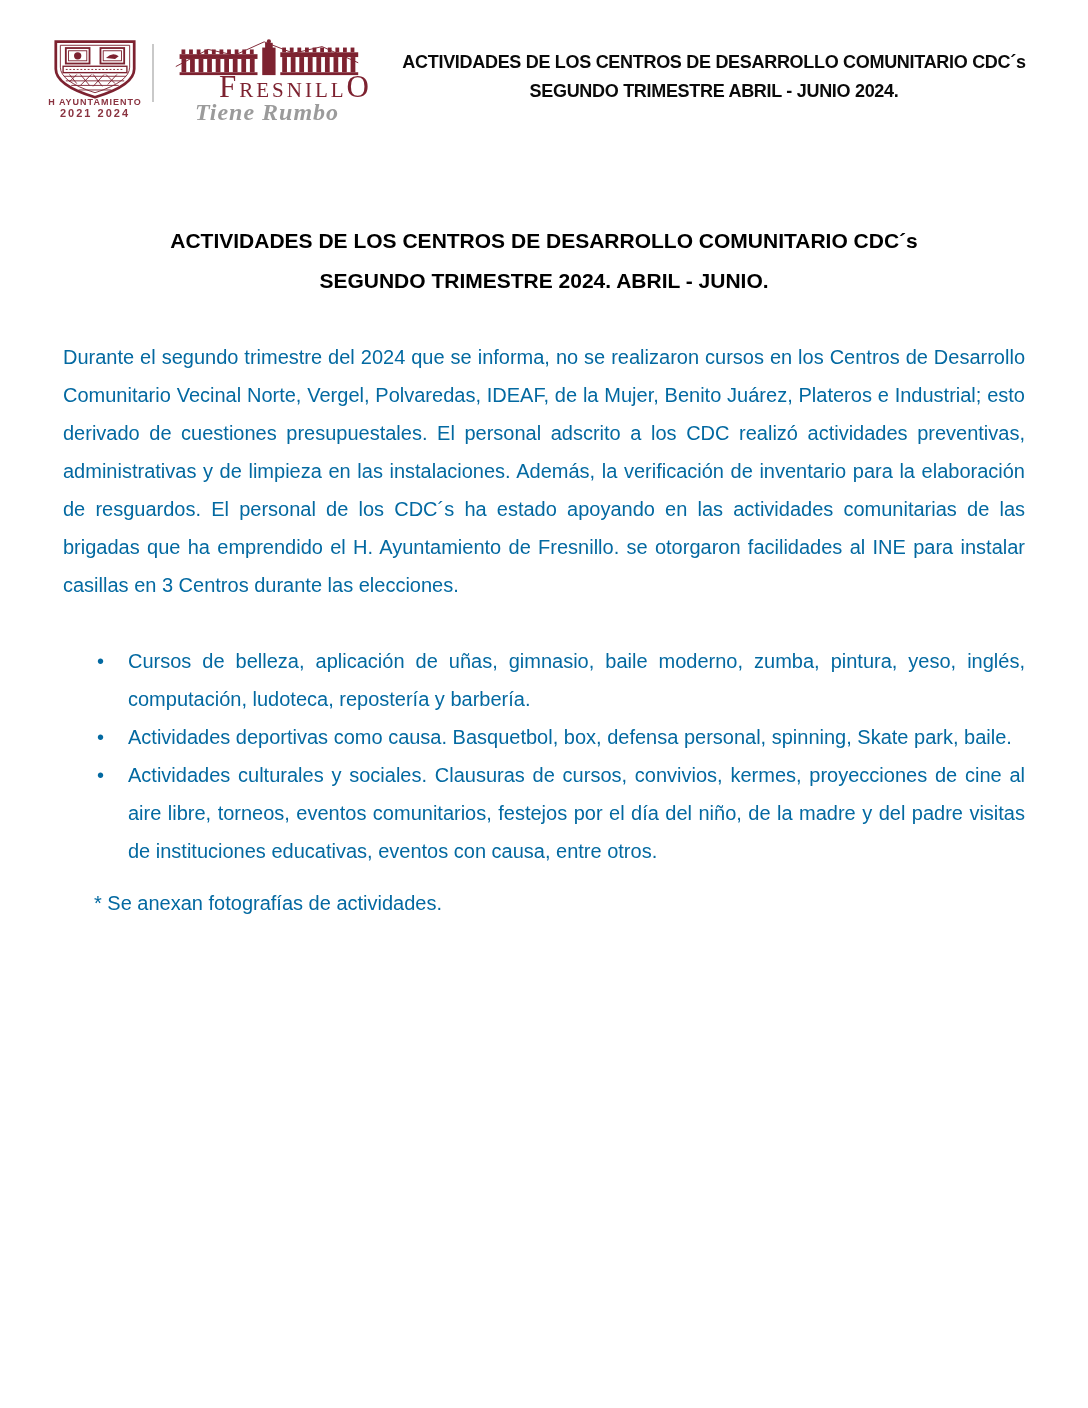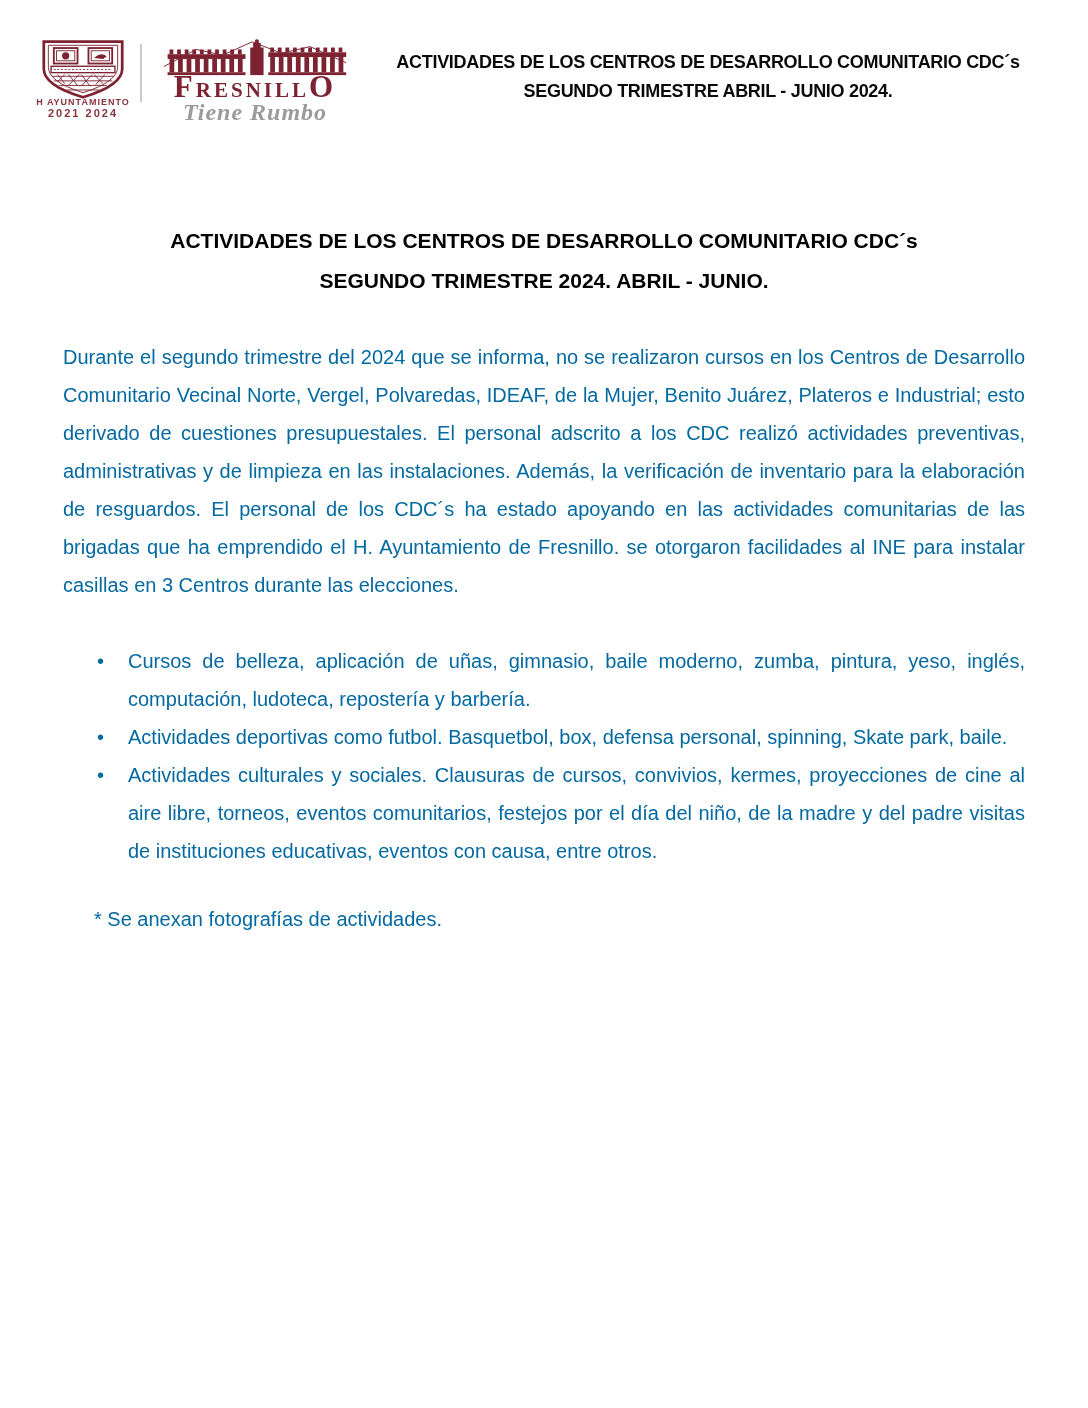--- a/index.html
+++ b/index.html
@@ -25,20 +25,21 @@
     right: 60px;
     height: 85px;
     display: flex;
     align-items: flex-start;
   }
   .shield-block {
     width: 106px;
     text-align: center;
     color: #7d2230;
     flex: 0 0 auto;
+    margin-left: 12px;
   }
   .shield-block svg { display: block; margin: 0 auto; }
   .shield-caption-1 {
     font-size: 9px;
     font-weight: bold;
     letter-spacing: 1px;
     line-height: 9px;
     margin-top: -2px;
     color: #8a3340;
   }
@@ -58,27 +59,28 @@
   }
   .fresnillo-block {
     width: 210px;
     text-align: center;
     flex: 0 0 auto;
     margin-top: 0px;
   }
   .fresnillo-block svg { display: block; margin: 0 auto; }
   .fresnillo-word {
     font-family: "Liberation Serif", "DejaVu Serif", serif;
-    font-weight: bold;
+    font-weight: normal;
     color: #7d2230;
     font-size: 21px;
     letter-spacing: 3px;
     line-height: 22px;
     margin-top: -2px;
     white-space: nowrap;
+    text-align: right;
   }
   .fresnillo-word .bigcap { font-size: 31px; line-height: 22px; }
   .fresnillo-tagline {
     font-family: "Liberation Serif", "DejaVu Serif", serif;
     font-style: italic;
     font-weight: bold;
     color: #9b9b9b;
     font-size: 24px;
     line-height: 20px;
     margin-top: 1px;
@@ -130,21 +132,21 @@
     padding-left: 31px;
     text-align: justify;
   }
   ul.bullet-list li .dot {
     position: absolute;
     left: 0;
     top: 0;
     font-size: 20px;
   }
   .footnote {
-    margin-top: 30px;
+    margin-top: 14px;
     padding-left: 31px;
     text-align: left;
   }
 </style>
 </head>
 <body>
 
 <div class="page">
 
   <div class="header">
@@ -270,21 +272,21 @@
     <p class="paragraph">Durante el segundo trimestre del 2024 que se informa, no se realizaron cursos en los Centros de Desarrollo Comunitario Vecinal Norte, Vergel, Polvaredas, IDEAF, de la Mujer, Benito Juárez, Plateros e Industrial; esto derivado de cuestiones presupuestales. El personal adscrito a los CDC realizó actividades preventivas, administrativas y de limpieza en las instalaciones. Además, la verificación de inventario para la elaboración de resguardos. El personal de los CDC´s ha estado apoyando en las actividades comunitarias de las brigadas que ha emprendido el H. Ayuntamiento de Fresnillo. se otorgaron facilidades al INE para instalar casillas en 3 Centros durante las elecciones.</p>
 
 
     <ul class="bullet-list">
       <li>
         <span class="dot">•</span>
         <span>Cursos de belleza, aplicación de uñas, gimnasio, baile moderno, zumba, pintura, yeso, inglés, computación, ludoteca, repostería y barbería.</span>
       </li>
       <li>
         <span class="dot">•</span>
-        <span>Actividades deportivas como futbol. Basquetbol, box, defensa personal, spinning, Skate park, baile.</span>
+        <span>Actividades deportivas como causa. Basquetbol, box, defensa personal, spinning, Skate park, baile.</span>
       </li>
       <li>
         <span class="dot">•</span>
         <span>Actividades culturales y sociales. Clausuras de cursos, convivios, kermes, proyecciones de cine al aire libre, torneos, eventos comunitarios, festejos por el día del niño, de la madre y del padre visitas de instituciones educativas, eventos con causa, entre otros.</span>
       </li>
     </ul>
 
     <p class="footnote">* Se anexan fotografías de actividades.</p>
   </div>
 

